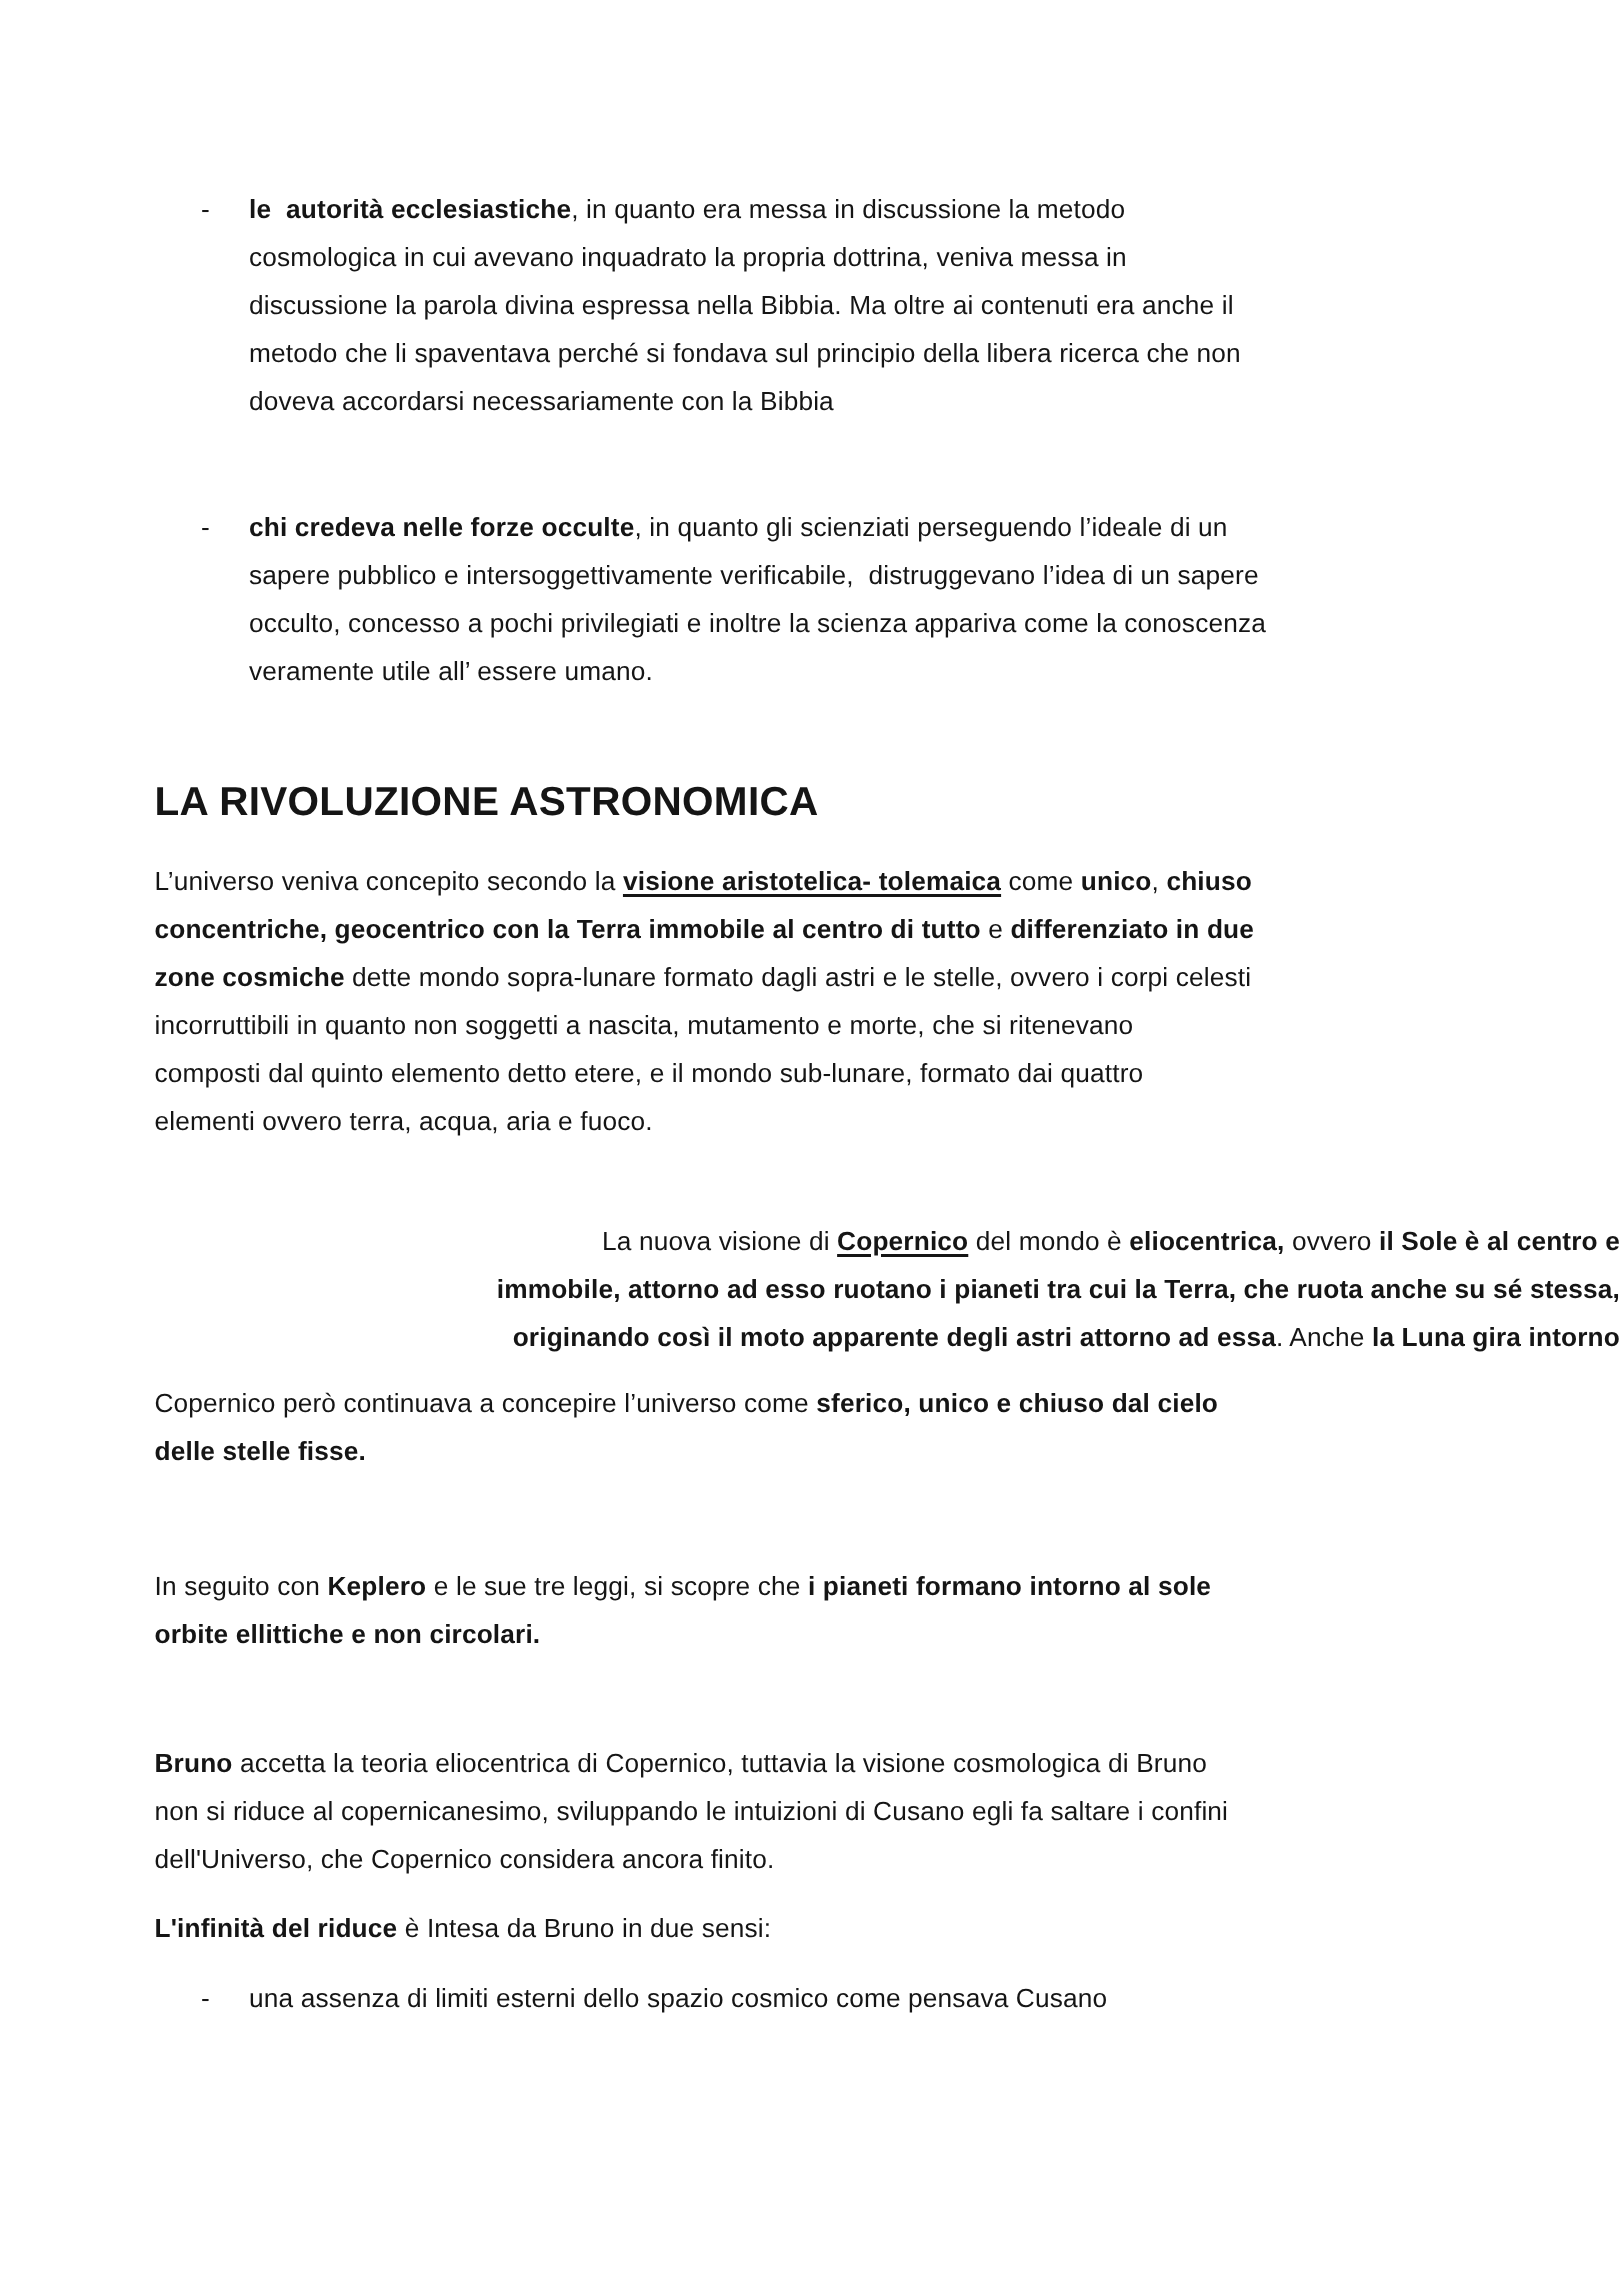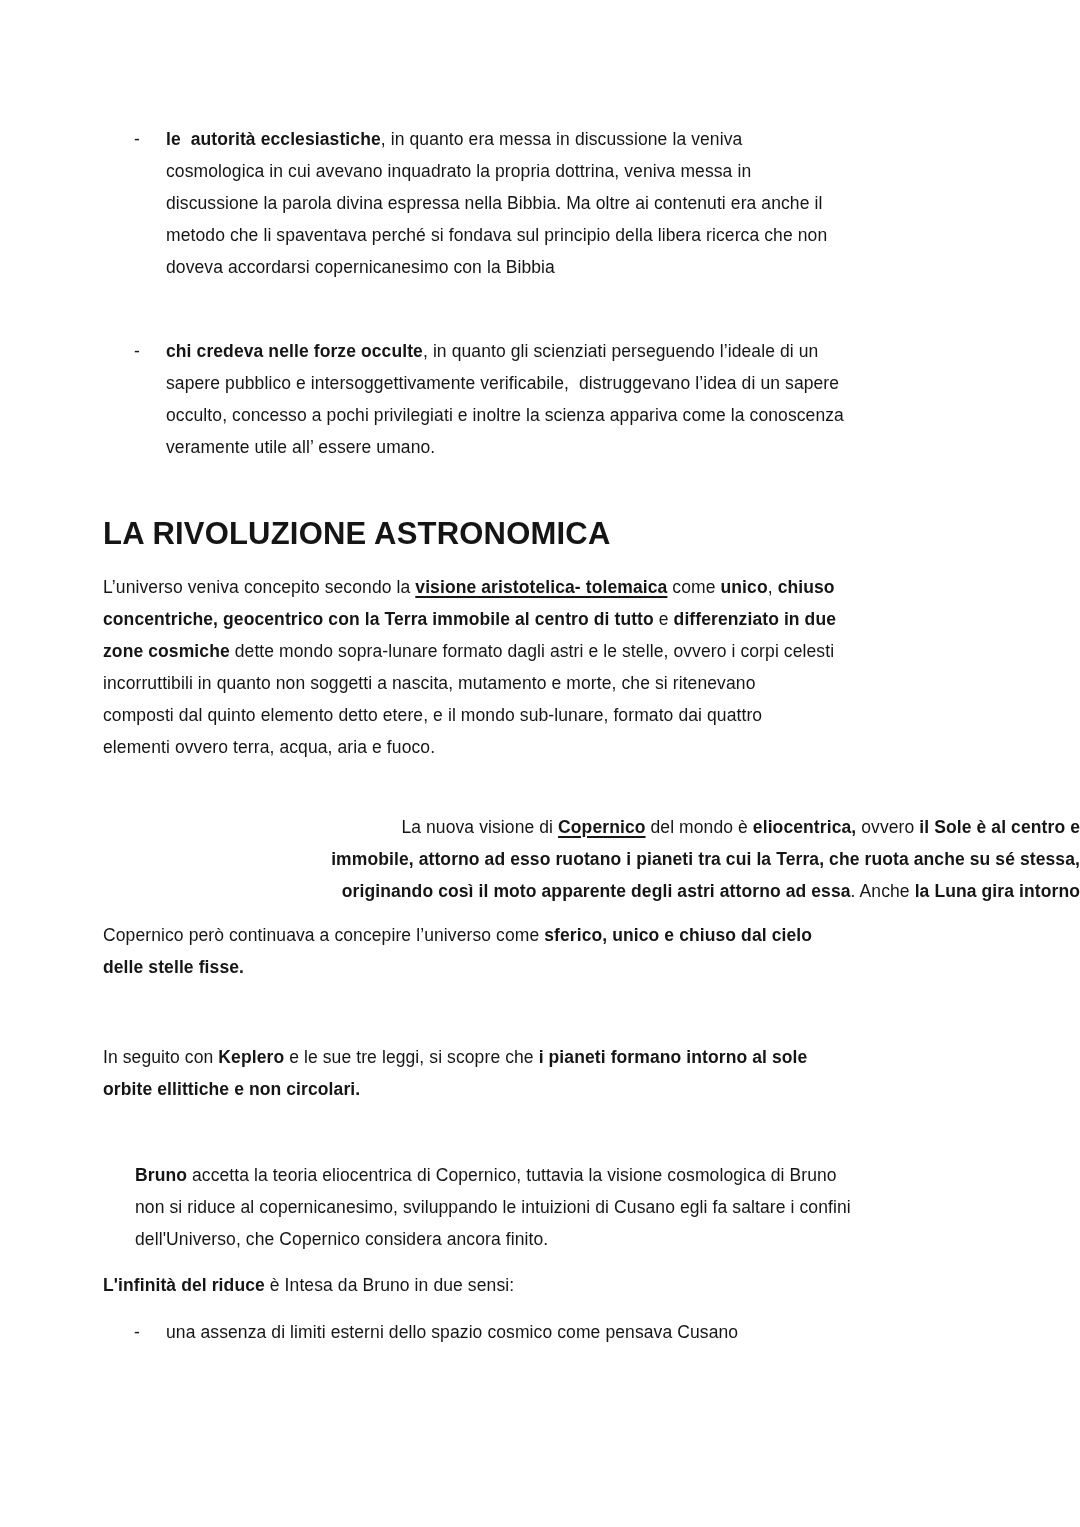--- a/index.html
+++ b/index.html
@@ -30,51 +30,51 @@
   .bullet .line {
     position: relative;
     padding-left: 63px;
   }
   .marker {
     position: absolute;
     left: 31px;
     top: 0;
   }
   .heading .line {
-    font-size: 31px;
+    font-size: 27px;
     line-height: 34px;
     font-weight: 700;
     letter-spacing: 0.2px;
   }
   .b { font-weight: 700; }
   .u { text-decoration: underline; text-underline-offset: 3px; text-decoration-thickness: 1.5px; }
 
   
   .block[data-name="bullet-ecclesiastical-authorities"] { margin-top: 0; }
   .block[data-name="bullet-occult-forces"] { margin-top: 52px; }
   .block[data-name="heading-astronomical-revolution"] { margin-top: 54px; }
   .block[data-name="para-aristotelian-ptolemaic-view"] { margin-top: 20px; }
   .block[data-name="para-copernicus-heliocentric-view"] { margin-top: 48px; text-align: right; }
   .block[data-name="para-copernicus-limits"] { margin-top: 12px; }
   .block[data-name="para-kepler-laws"] { margin-top: 58px; }
-  .block[data-name="para-bruno-infinite-universe"] { margin-top: 54px; margin-left: 32px; }
+  .block[data-name="para-bruno-infinite-universe"] { margin-top: 54px; }
   .block[data-name="para-infinity-two-senses"] { margin-top: 14px; }
   .block[data-name="bullet-cusano-no-external-limits"] { margin-top: 15px; }
 </style>
 </head>
 <body>
 
 <div class="page" data-name="document-page">
   <div class="content" data-name="document-content">
       <div class="block bullet" data-name="bullet-ecclesiastical-authorities">
-        <div class="line" data-name="bullet-ecclesiastical-authorities-line-1"><span class="marker" data-name="bullet-dash-marker">-</span><span class="b " data-name="text-run">le  autorità ecclesiastiche</span><span class="" data-name="text-run">, in quanto era messa in discussione la veniva</span></div>
+        <div class="line" data-name="bullet-ecclesiastical-authorities-line-1"><span class="marker" data-name="bullet-dash-marker">-</span><span class="b " data-name="text-run">le  autorità ecclesiastiche</span><span class="" data-name="text-run">, in quanto era messa in discussione la metodo</span></div>
         <div class="line" data-name="bullet-ecclesiastical-authorities-line-2"><span class="" data-name="text-run">cosmologica in cui avevano inquadrato la propria dottrina, veniva messa in</span></div>
         <div class="line" data-name="bullet-ecclesiastical-authorities-line-3"><span class="" data-name="text-run">discussione la parola divina espressa nella Bibbia. Ma oltre ai contenuti era anche il</span></div>
         <div class="line" data-name="bullet-ecclesiastical-authorities-line-4"><span class="" data-name="text-run">metodo che li spaventava perché si fondava sul principio della libera ricerca che non</span></div>
-        <div class="line" data-name="bullet-ecclesiastical-authorities-line-5"><span class="" data-name="text-run">doveva accordarsi copernicanesimo con la Bibbia</span></div>
+        <div class="line" data-name="bullet-ecclesiastical-authorities-line-5"><span class="" data-name="text-run">doveva accordarsi necessariamente con la Bibbia</span></div>
       </div>
       <div class="block bullet" data-name="bullet-occult-forces">
         <div class="line" data-name="bullet-occult-forces-line-1"><span class="marker" data-name="bullet-dash-marker">-</span><span class="b " data-name="text-run">chi credeva nelle forze occulte</span><span class="" data-name="text-run">, in quanto gli scienziati perseguendo l’ideale di un</span></div>
         <div class="line" data-name="bullet-occult-forces-line-2"><span class="" data-name="text-run">sapere pubblico e intersoggettivamente verificabile,  distruggevano l’idea di un sapere</span></div>
         <div class="line" data-name="bullet-occult-forces-line-3"><span class="" data-name="text-run">occulto, concesso a pochi privilegiati e inoltre la scienza appariva come la conoscenza</span></div>
         <div class="line" data-name="bullet-occult-forces-line-4"><span class="" data-name="text-run">veramente utile all’ essere umano.</span></div>
       </div>
       <div class="block heading" data-name="heading-astronomical-revolution">
         <div class="line" data-name="heading-astronomical-revolution-line-1"><span class="b " data-name="text-run">LA RIVOLUZIONE ASTRONOMICA</span></div>
       </div>

